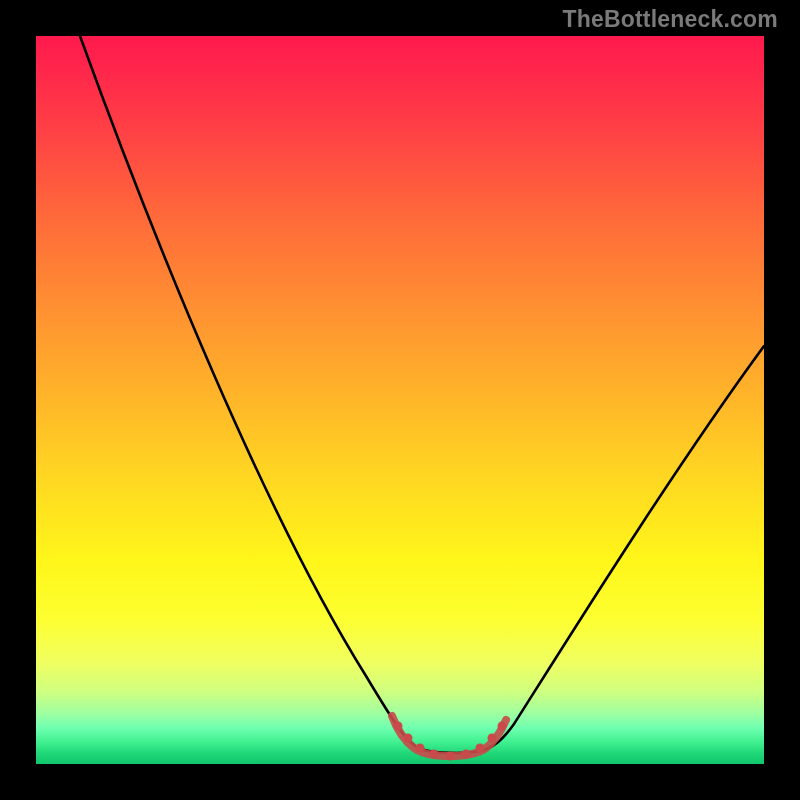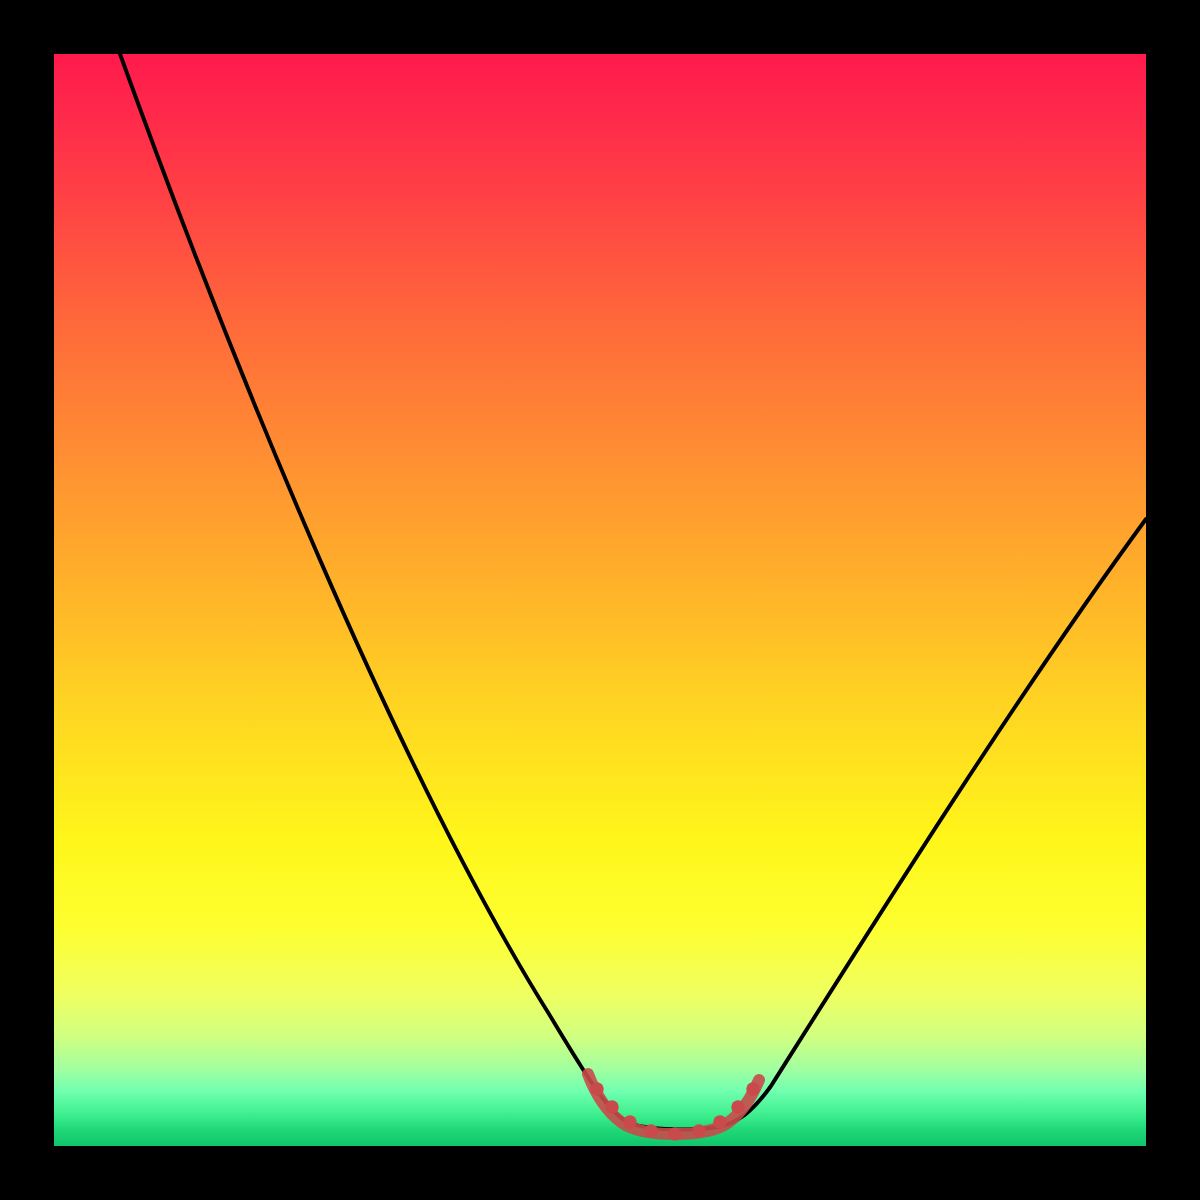--- a/index.html
+++ b/index.html
@@ -61,20 +61,21 @@
     left: 0;
     width: 728px;
     height: 728px;
     overflow: visible;
   }
 </style>
 </head>
 <body>
 
 <div class="frame">
+  <div class="watermark">TheBottleneck.com</div>
 
   <div class="plot">
     <svg class="curves" viewBox="0 0 728 728" preserveAspectRatio="none">
       <path d="M 44 0
                C 120 210, 230 480, 330 640
                C 360 690, 370 705, 382 712
                C 395 718, 430 718, 444 715
                C 456 712, 465 706, 478 688
                C 540 590, 640 430, 728 310" fill="none" stroke="#000" stroke-width="2.6" stroke-linecap="round"></path>
       <path d="M 356 680

